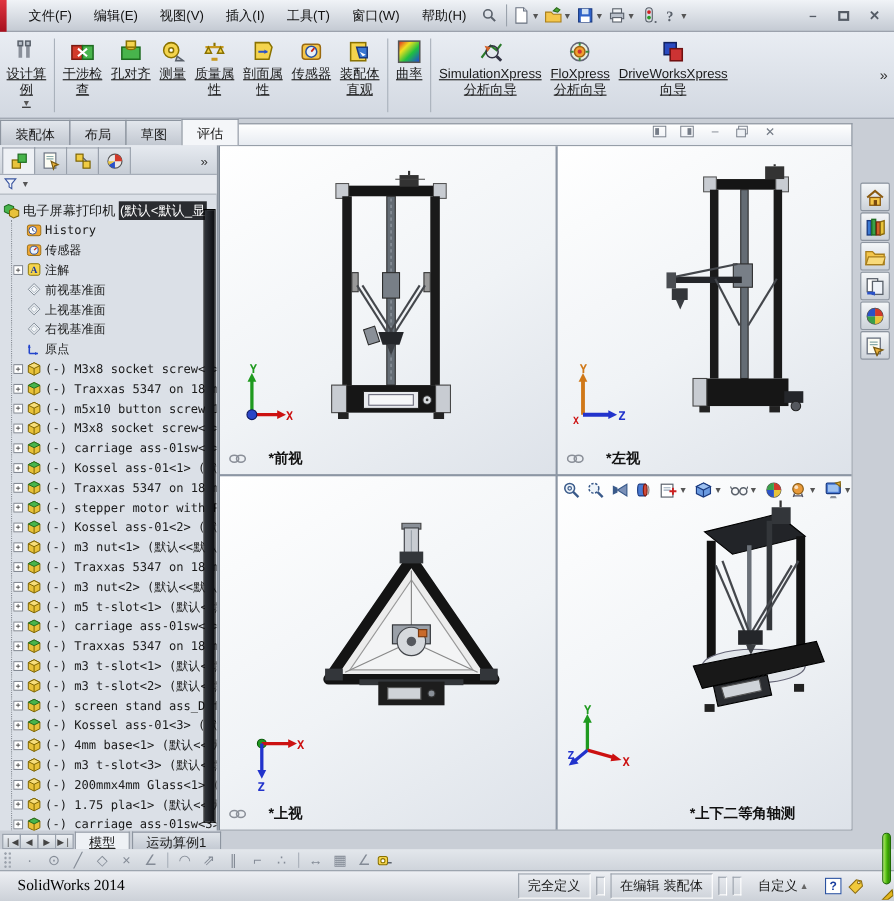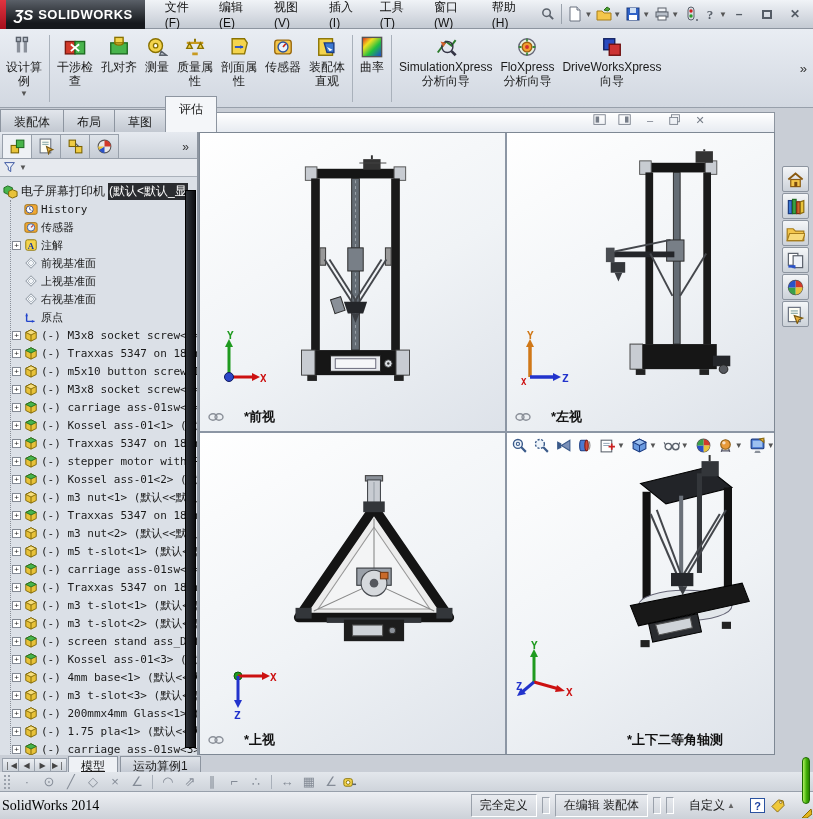--- a/index.html
+++ b/index.html
@@ -25,33 +25,33 @@
   .caret { font-size:8px; color:#555; padding:0 1px; }
   .win-controls { margin-left:auto; display:flex; align-items:center; gap:8px; padding-right:8px; }
   .win-btn { width:20px; height:16px; display:flex; align-items:center; justify-content:center;
     color:#555c66; font-weight:bold; font-size:12px; }
 
   
   .ribbon { position:absolute; left:0; top:29px; width:813px; height:79px;
     background:linear-gradient(#e9edf3,#d2d8e1); border-bottom:1px solid #98a0ab;
     display:flex; align-items:stretch; padding:3px 2px 2px 2px; }
   .ribbon-item { display:flex; flex-direction:column; align-items:center; justify-content:flex-start;
-    padding:2px 4px; font-size:12px; line-height:1.2; text-align:center; color:#1a1a1a; white-space:nowrap; }
+    padding:2px 4px; font-size:12px; line-height:1.2; text-align:center; color:#1a1a1a; white-space:nowrap;text-decoration:underline; }
   .ribbon-item .ric { height:26px; display:flex; align-items:center; }
   .ribbon-sep { width:1px; background:#a9b1bb; margin:3px 3px; }
   .ribbon-overflow { align-self:center; color:#333; font-size:13px; padding:0 4px; margin-left:auto; }
 
   
   .tabstrip { position:absolute; left:0; top:108px; width:813px; height:24px; }
   .doc-header { position:absolute; left:199px; top:4px; width:576px; height:20px;
     background:linear-gradient(#ffffff,#e7ebf1); border:1px solid #8d95a0; border-bottom:none; }
   .cmdtabs { position:absolute; left:0; top:0; display:flex; height:24px; align-items:flex-end; }
   .cmdtab { padding:4px 13px 4px 13px; font-size:12px; background:linear-gradient(#e2e6ec,#c2c8d1);
     border:1px solid #8d95a0; border-bottom:none; margin-right:-1px; height:23px; }
-  .cmdtab.active { background:#f4f6f9; height:36px; font-weight:normal; position:relative; z-index:2; }
+  .cmdtab.active { background:#f4f6f9; height:24px; font-weight:normal; position:relative; z-index:2; }
   .doc-controls { position:absolute; right:105px; top:5px; display:flex; gap:9px; align-items:center; color:#767d88; }
   .doc-btn { display:flex; align-items:center; justify-content:center; width:16px; height:14px; font-size:11px; }
 
   
   .leftpanel { position:absolute; left:0; top:132px; width:199px; height:623px;
     background:#dbe0e7; border-right:2px solid #8d95a0; }
   .fm-tabs { display:flex; align-items:flex-end; height:27px; background:linear-gradient(#e6eaf0,#cdd3db);
     border-bottom:1px solid #98a0ab; padding-left:2px; }
   .fm-tab { width:30px; height:24px; display:flex; align-items:center; justify-content:center;
     border:1px solid #98a0ab; border-bottom:none; background:linear-gradient(#dfe4ea,#c6ccd5); margin-right:-1px; }
@@ -106,42 +106,38 @@
   .grip { width:7px; height:15px; margin:0 6px 0 3px;
     background-image:radial-gradient(circle at 2px 2px,#9aa1ab 1px,transparent 1.2px);
     background-size:4px 4px; }
   .sk-icon { color:#848b96; font-size:13px; width:22px; text-align:center; }
   .sk-sep { width:1px; height:14px; background:#a9b0ba; margin:0 4px; }
 
   
   .statusbar { position:absolute; left:0; top:791px; width:813px; height:28px;
     background:linear-gradient(#edeff3,#ccd1d8); border-top:1px solid #98a0ab;
     display:flex; align-items:center; }
-  .sb-app { font-family:"Liberation Serif",serif; font-size:14px; color:#000; padding-left:2px; }
+  .sb-app { font-family:"Liberation Serif",serif; font-size:14px; color:#000; padding-left:16px; }
   .sb-right { margin-left:auto; display:flex; align-items:center; gap:5px; padding-right:28px; }
   .sb-field { border:1px solid #9aa1ab; border-right-color:#fff; border-bottom-color:#fff;
     padding:2px 8px; font-size:12px; background:transparent; }
   .sb-mini { width:8px; height:17px; border:1px solid #9aa1ab; border-right-color:#fff; border-bottom-color:#fff; }
   .sb-custom { display:flex; align-items:center; gap:2px; padding:2px 10px; font-size:12px; }
   .sb-caret { font-size:8px; color:#666; }
   .sb-help { width:15px; height:15px; background:#fff; border:1px solid #2a52a0; color:#1a3fa0;
     font-weight:bold; font-size:11px; display:flex; align-items:center; justify-content:center; }
   .green-slider { position:absolute; right:3px; top:757px; width:8px; height:47px; border-radius:4px;
     background:linear-gradient(90deg,#aef060,#3fae06 60%,#2d8501); border:1px solid #1d6a00; }
   .gold-grip { position:absolute; right:1px; top:805px; }
 </style>
 </head>
 <body>
 
 <div class="titlebar">
   <div class="red-stripe"></div>
-  <div class="brand-block">
-    <span class="brand-glyph">ƷS</span>
-    <span class="brand-name">SOLIDWORKS</span>
-  </div>
   <div class="menubar" id="menubar">
       <span class="menu-item">文件(F)</span>
       <span class="menu-item">编辑(E)</span>
       <span class="menu-item">视图(V)</span>
       <span class="menu-item">插入(I)</span>
       <span class="menu-item">工具(T)</span>
       <span class="menu-item">窗口(W)</span>
       <span class="menu-item">帮助(H)</span>
     </div>
   <div class="search-btn" id="search-btn">

